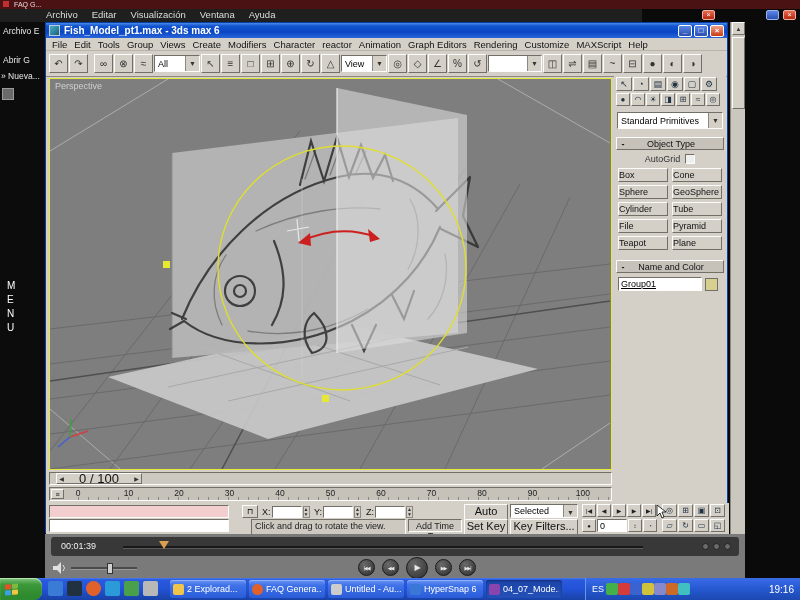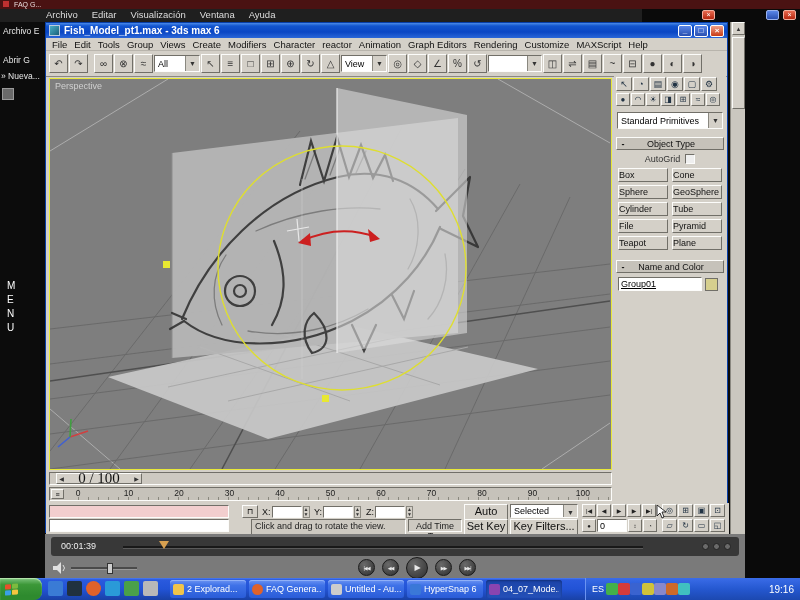--- a/index.html
+++ b/index.html
@@ -64,21 +64,21 @@
   .primgrid { display:grid; grid-template-columns:1fr 1fr; gap:3px 4px; padding:0 2px; margin-bottom:10px; }
   .prim { height:14px; background:#d4d0c8; border:1px solid; border-color:#fcfcfa #716f68 #716f68 #fcfcfa; font-size:9px; text-align:left; line-height:13px; color:#111; }
   .namerow { display:flex; align-items:center; gap:3px; padding:0 2px;text-decoration:underline; }
   .nameinput { width:84px; height:14px; background:#fff; border:1px solid; border-color:#716f68 #fcfcfa #fcfcfa #716f68; font-size:9px; font-family:"Liberation Sans",sans-serif; padding:0 2px; }
   .swatch { width:13px; height:13px; background:#d6cf8e; border:1px solid #716f68; }
 
   
   .timeslider { position:absolute; left:3px; top:449px; width:563px; height:13px; background:#cdc9c1; border:1px solid; border-color:#716f68 #fcfcfa #fcfcfa #716f68; }
   .ts-thumb { position:absolute; left:6px; top:0px; width:86px; height:11px; background:#d4d0c8; border:1px solid; border-color:#fcfcfa #716f68 #716f68 #fcfcfa; display:flex; align-items:center; }
   .ts-arr { width:9px; font-size:6px; text-align:center; color:#333; }
-  .ts-val { flex:1; text-align:center; font-size:15px; color:#111;font-family:Liberation Serif, serif; }
+  .ts-val { flex:1; text-align:center; font-size:13px; color:#111; }
 
   .ruler { position:absolute; left:3px; top:464px; width:563px; height:14px; background:#c6c2ba; border:1px solid; border-color:#716f68 #fcfcfa #fcfcfa #716f68;
      background-image:repeating-linear-gradient(90deg,#8a887e 0 1px,transparent 1px 10px); background-position:28px 0; background-size:100% 4px; background-repeat:no-repeat; background-position-y:9px; }
   .rtick { position:absolute; top:0px; transform:translateX(-50%); font-size:8.5px; color:#222; }
   .rbtn { position:absolute; left:1px; top:1px; width:13px; height:10px; background:#d4d0c8; border:1px solid; border-color:#fcfcfa #716f68 #716f68 #fcfcfa; font-size:7px; text-align:center; line-height:9px; }
 
   
   .statusbar { position:absolute; left:0; top:480px; width:683px; height:31px; background:#d4d0c8; }
   .sfield { position:absolute; border:1px solid; border-color:#716f68 #fcfcfa #fcfcfa #716f68; font-size:9px; }
   .pinkf { left:3px; top:2px; width:180px; height:13px; background:#f2cece; }

